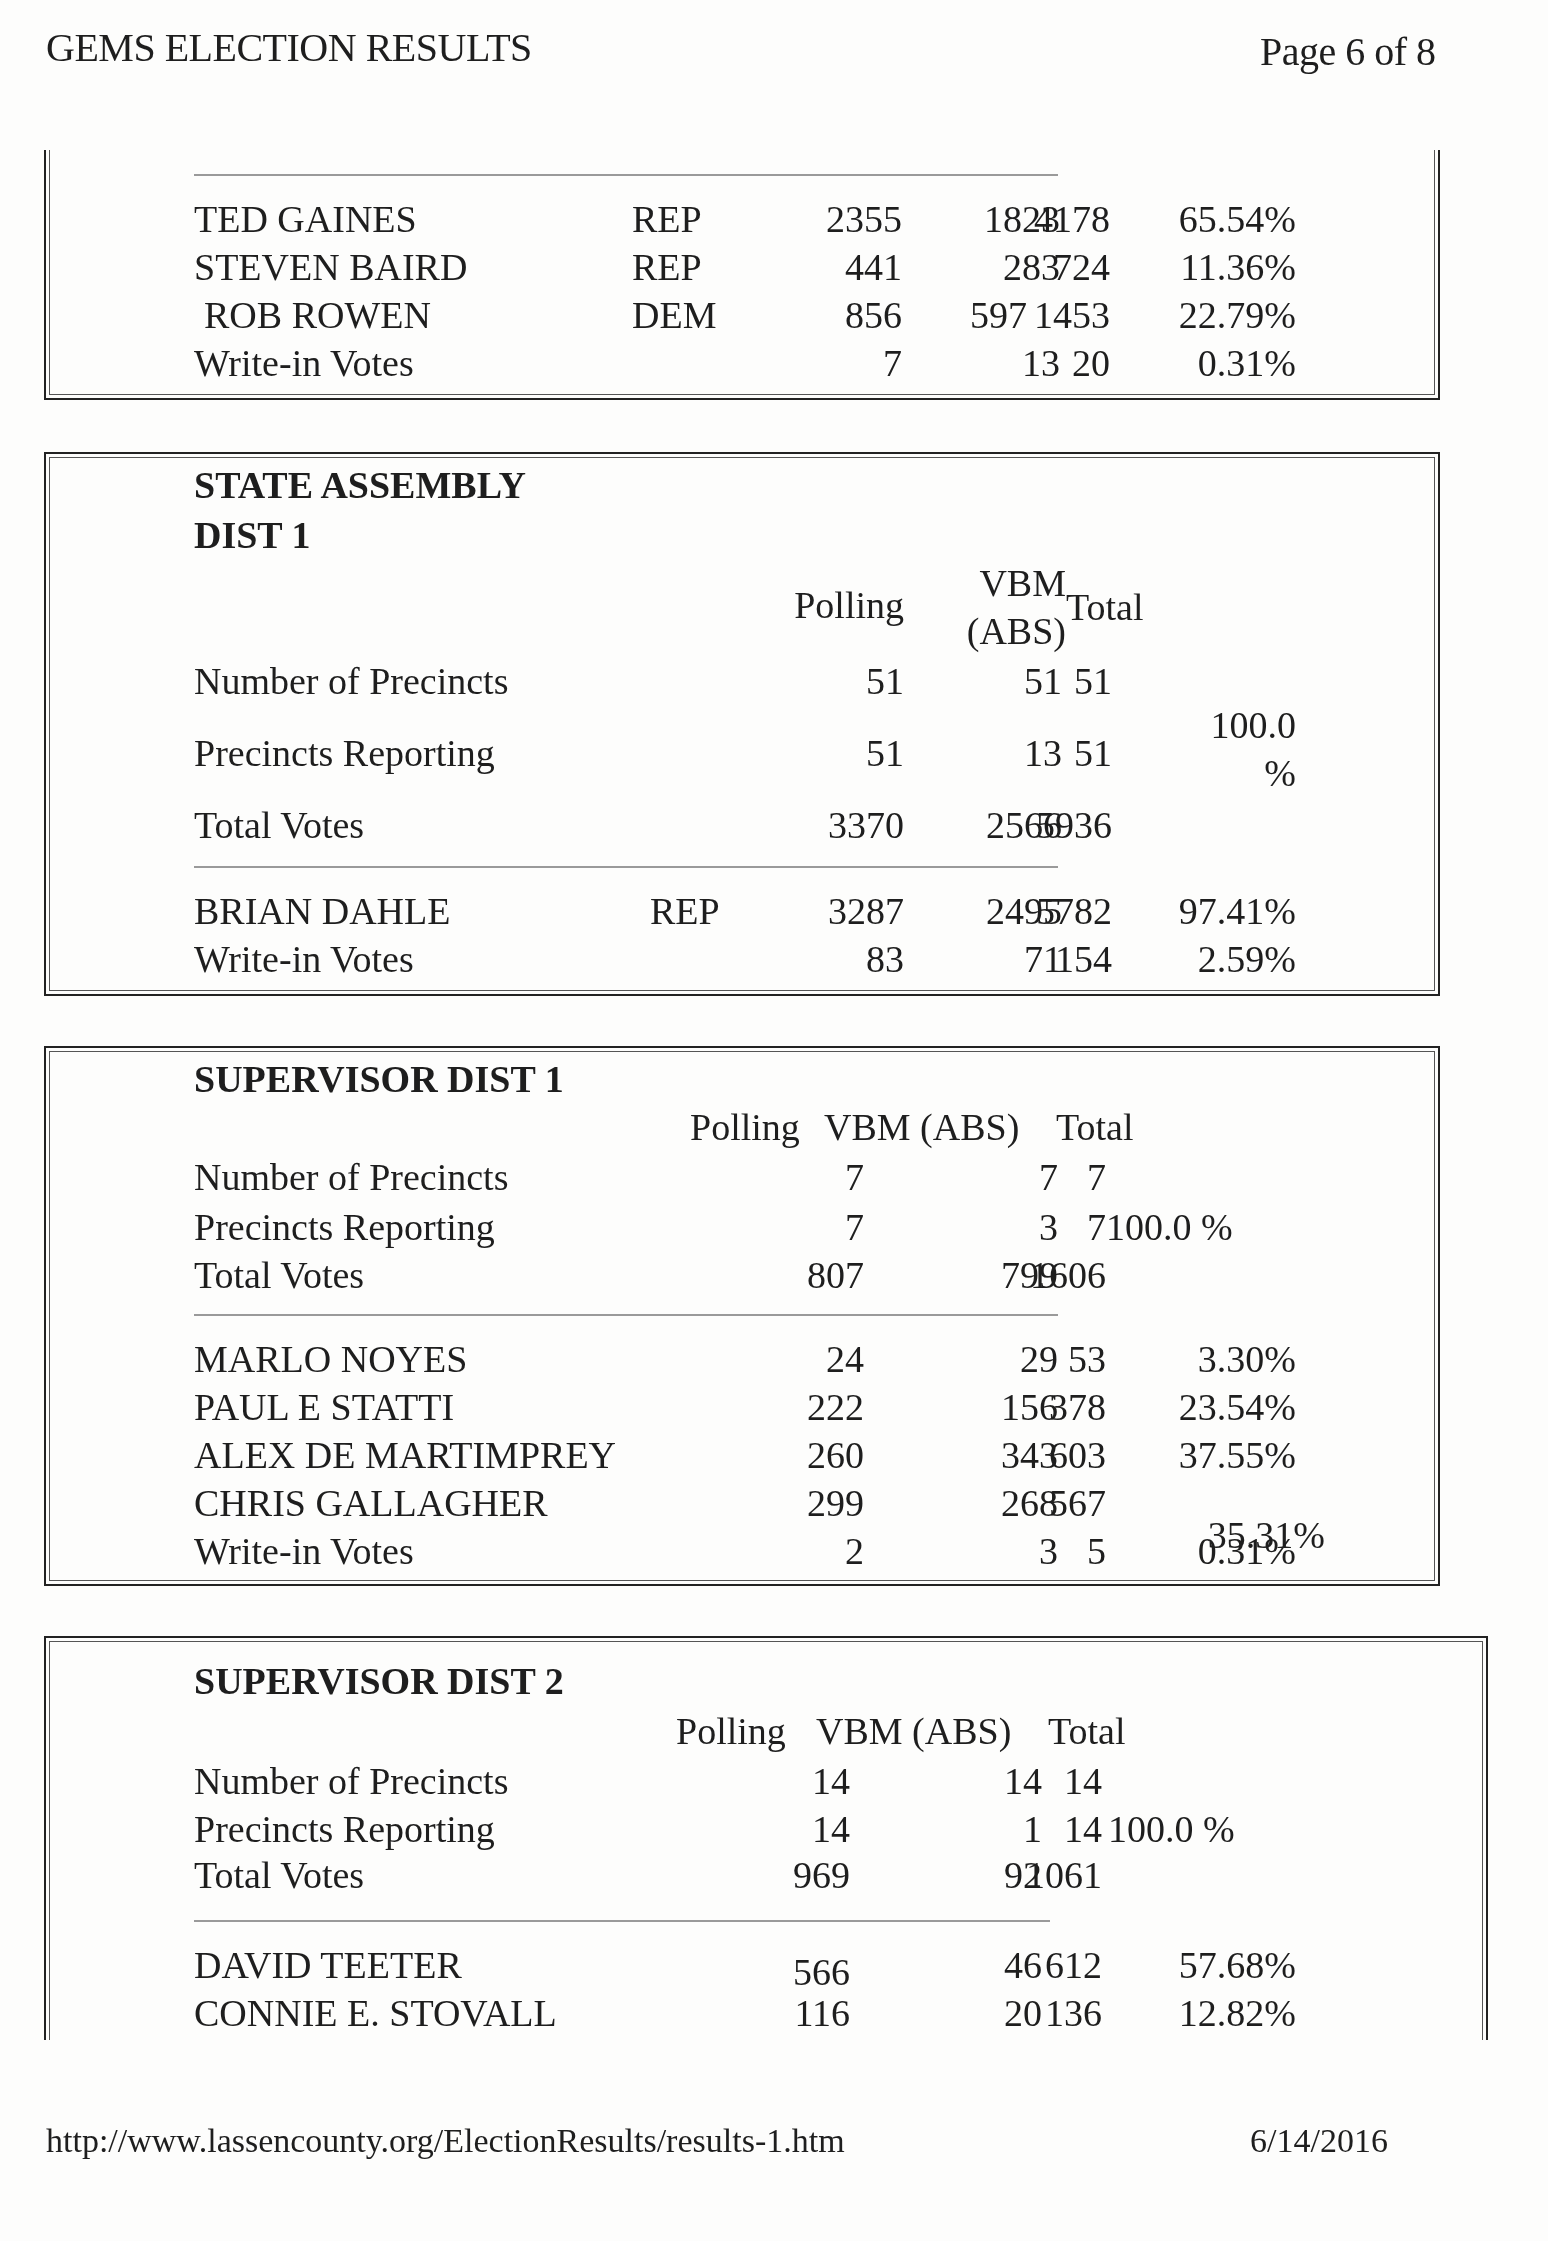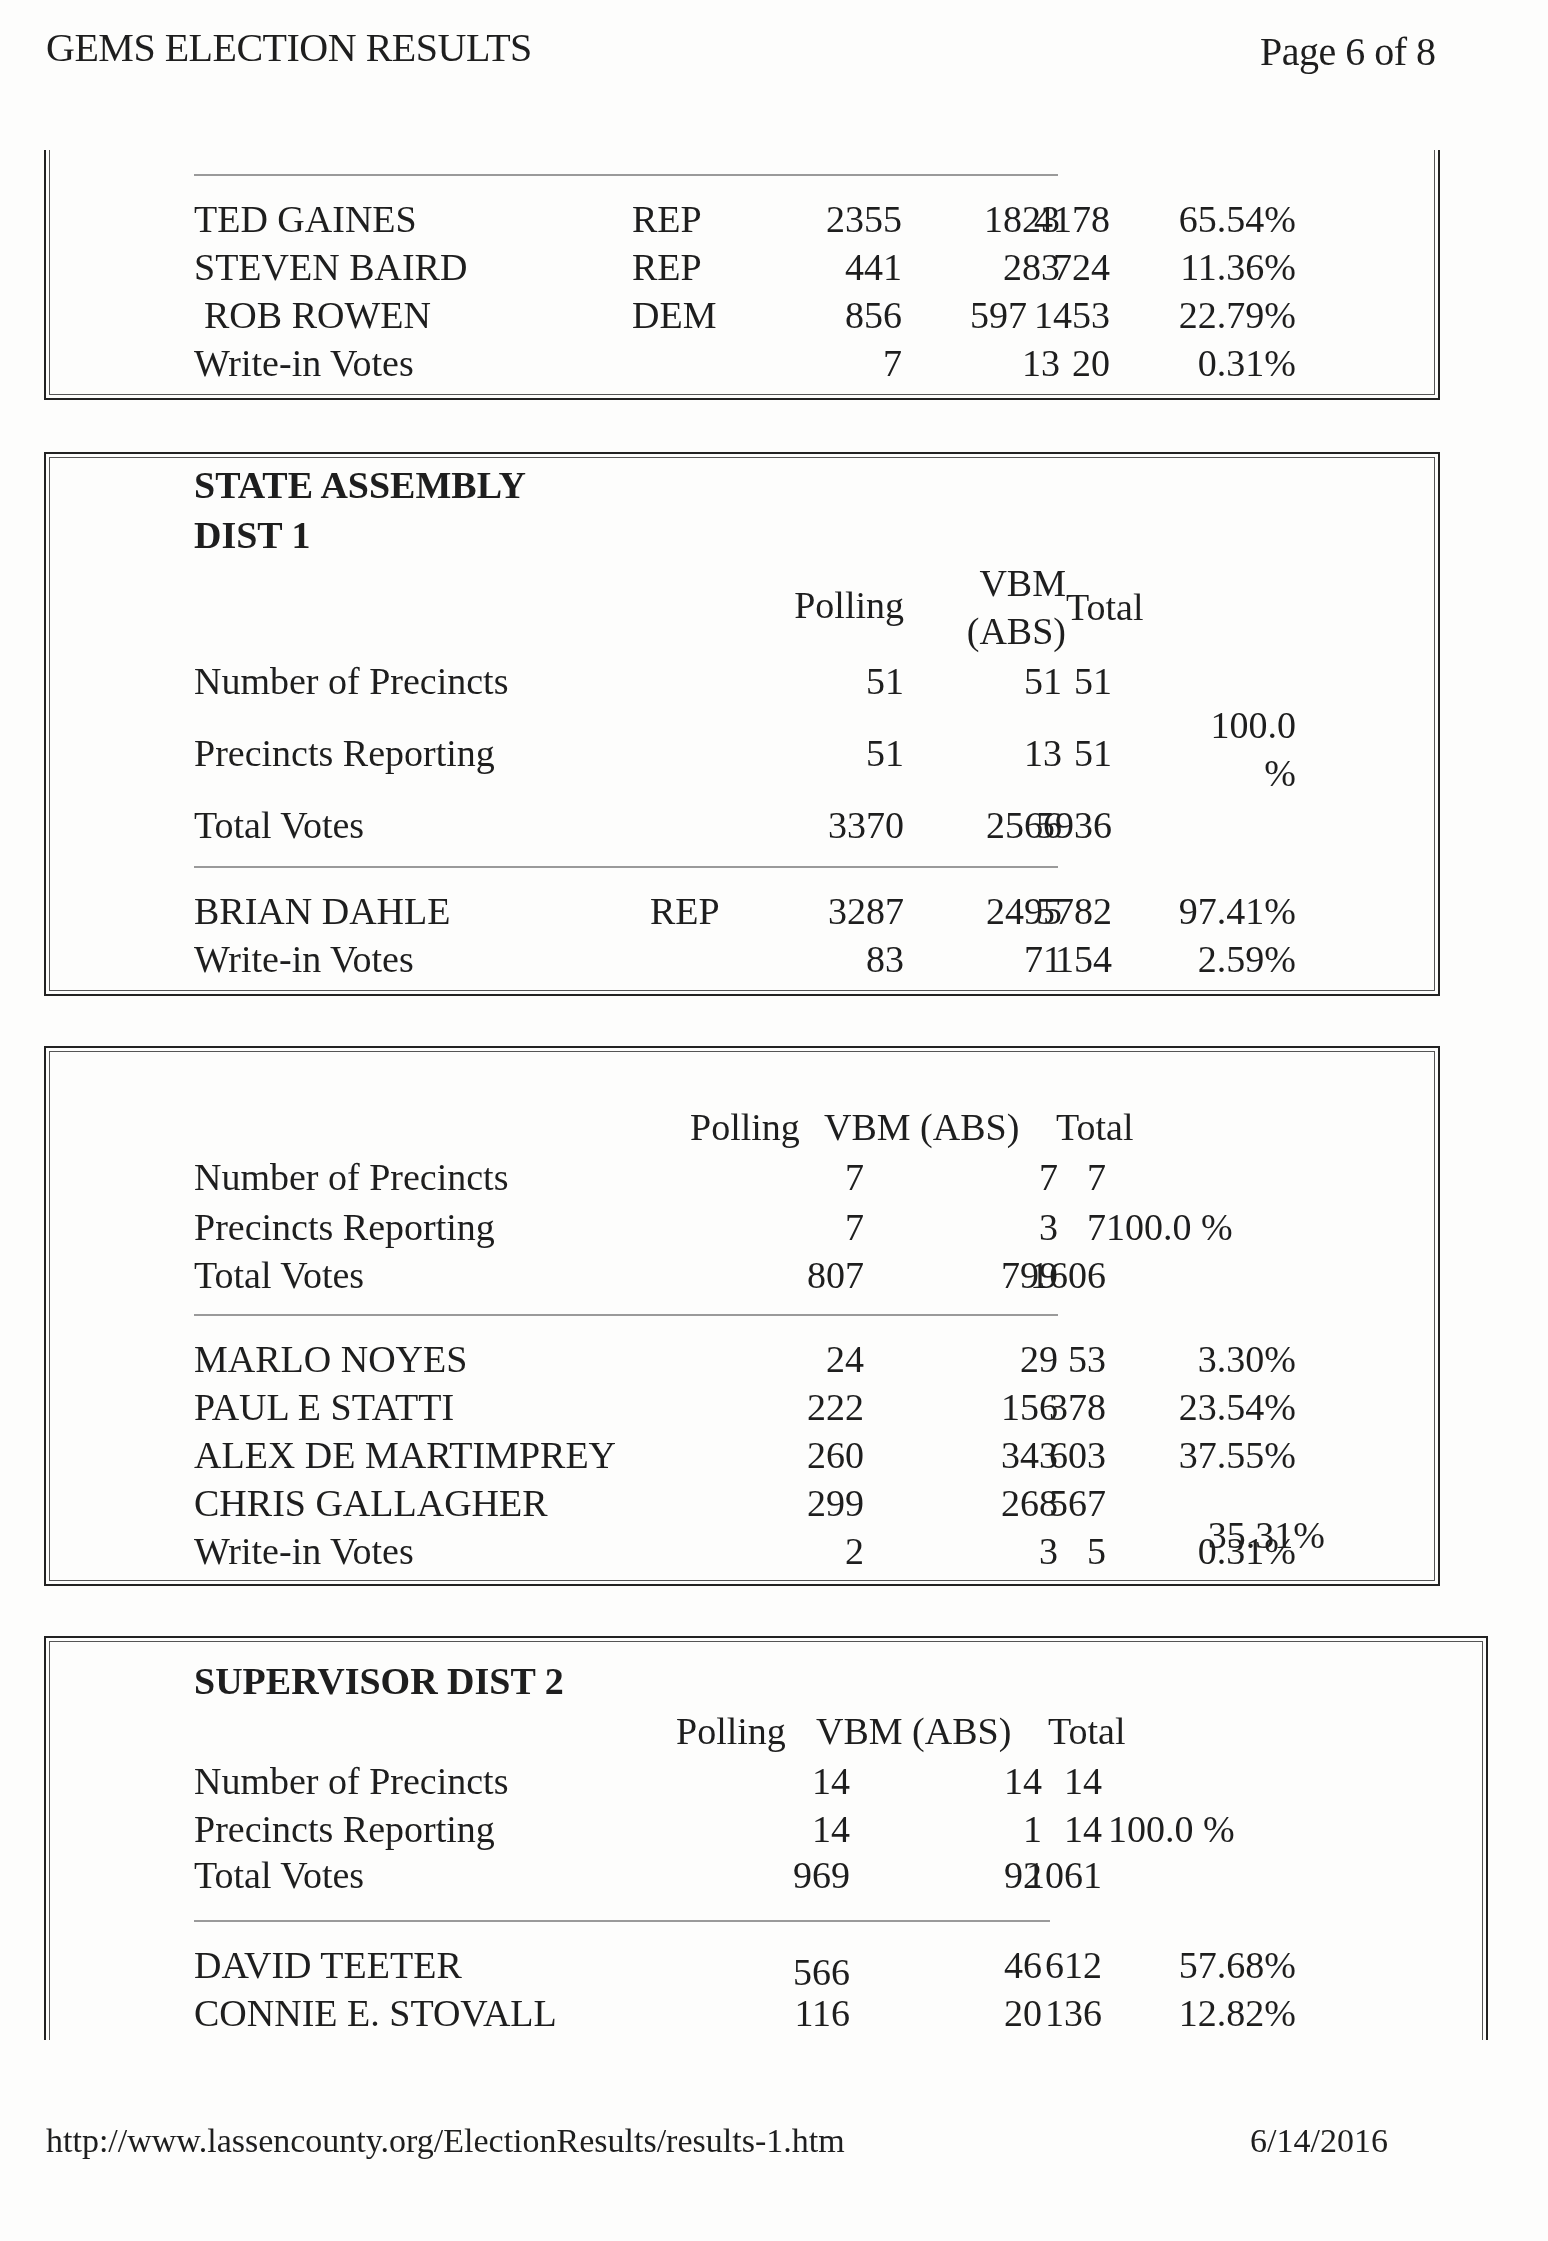--- a/index.html
+++ b/index.html
@@ -107,20 +107,21 @@
   <div>
     <span class="txt" style="left:148px;top:486px;">Write-in Votes</span>
     <span class="txt r" style="left:700px;width:158px;top:486px;">83</span>
     <span class="txt r" style="left:900px;width:116px;top:486px;">71</span>
     <span class="txt r" style="left:960px;width:106px;top:486px;">154</span>
     <span class="txt r" style="left:1050px;width:200px;top:486px;">2.59%</span>
   </div>
 </div>
 
 <div class="box" style="top:1046px;height:536px;">
+  <span class="txt bold" style="left:148px;top:12px;">SUPERVISOR DIST 1</span>
   <span class="txt" style="left:644px;top:60px;">Polling</span>
   <span class="txt" style="left:778px;top:60px;">VBM (ABS)</span>
   <span class="txt" style="left:1010px;top:60px;">Total</span>
 
   <span class="txt" style="left:148px;top:110px;">Number of Precincts</span>
   <span class="txt r" style="left:700px;width:118px;top:110px;">7</span>
   <span class="txt r" style="left:900px;width:112px;top:110px;">7</span>
   <span class="txt r" style="left:960px;width:100px;top:110px;">7</span>
 
   <span class="txt" style="left:148px;top:160px;">Precincts Reporting</span>

